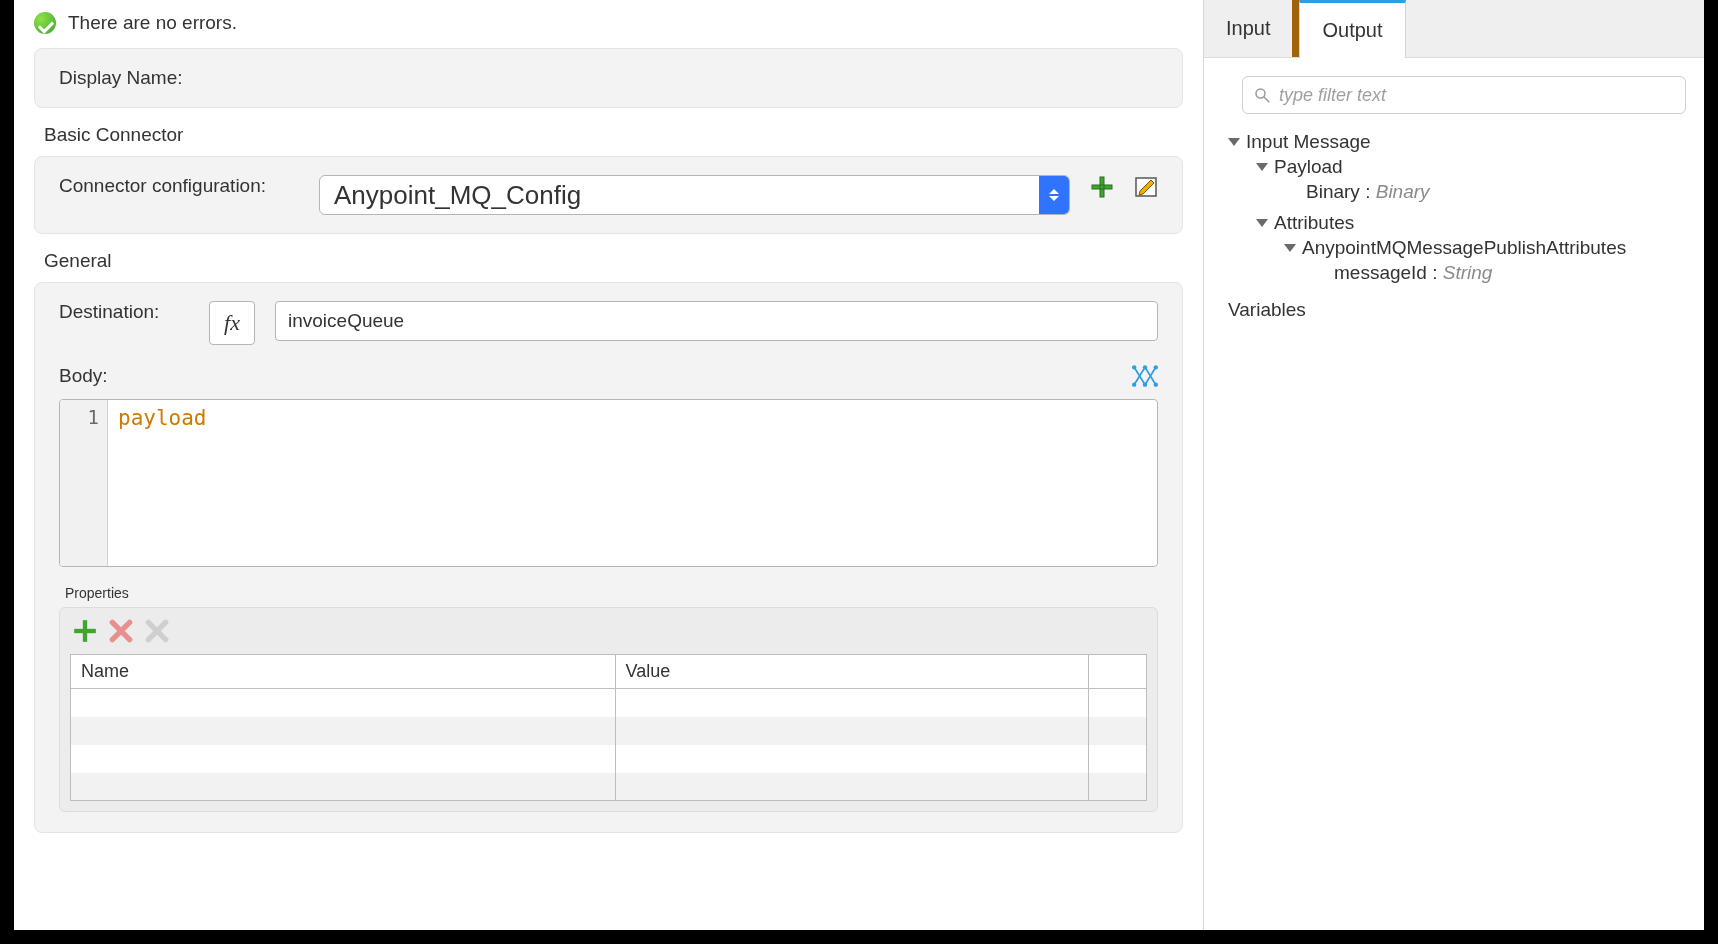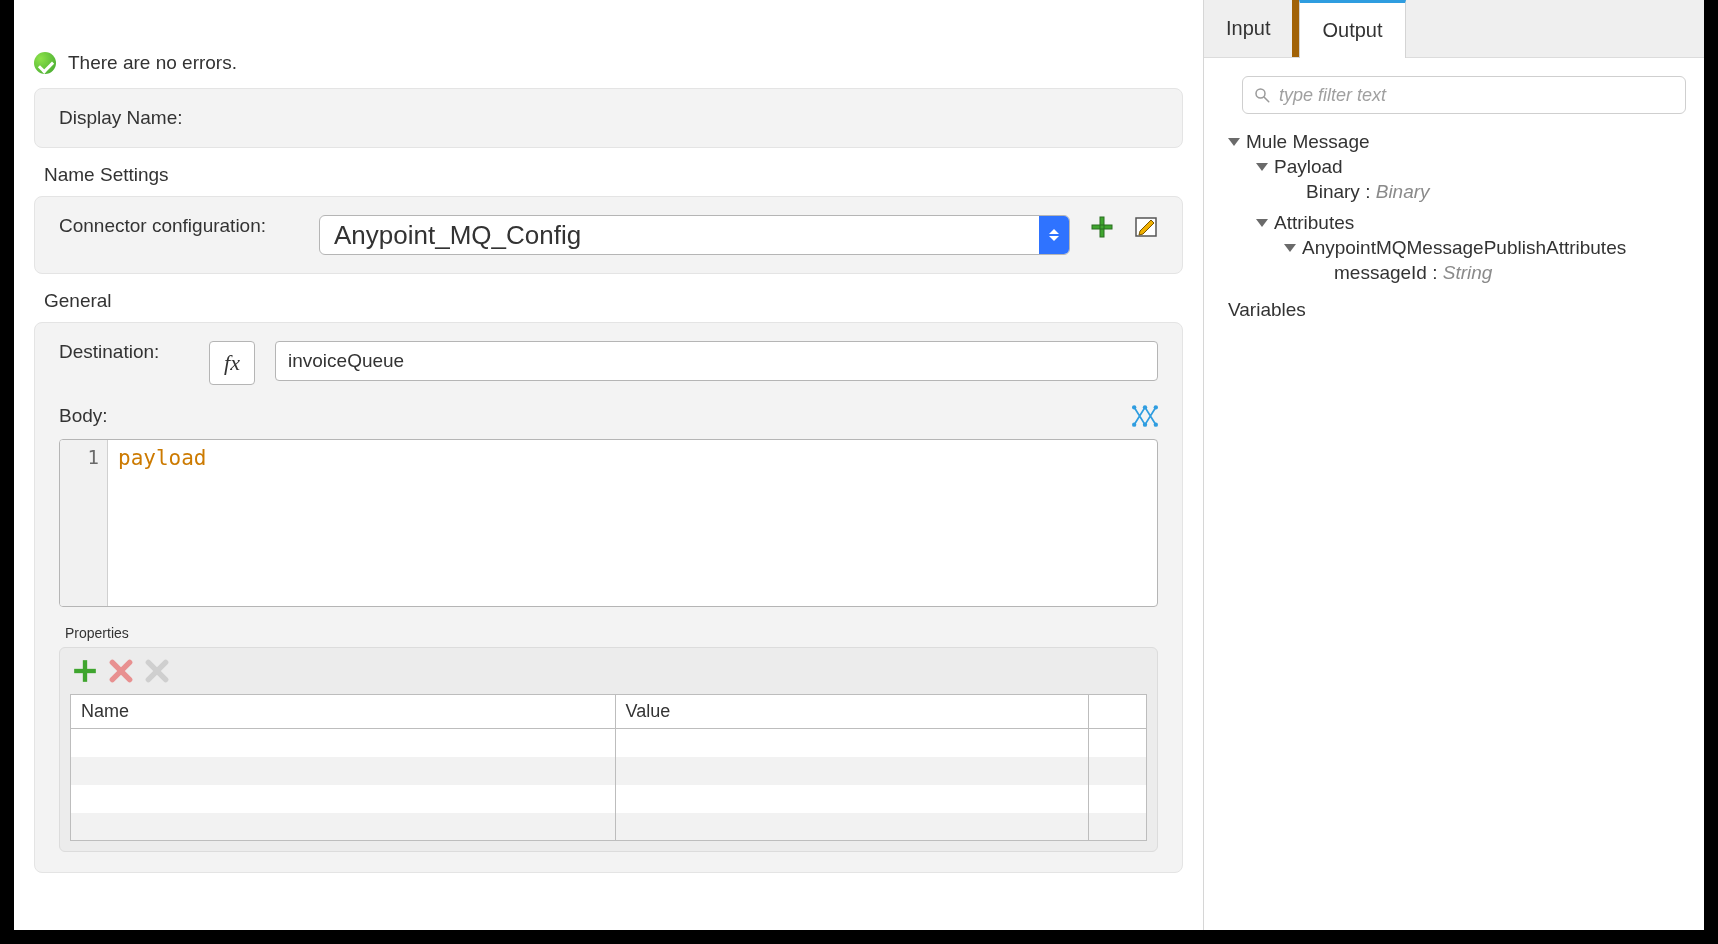--- a/index.html
+++ b/index.html
@@ -26,21 +26,20 @@
     overflow: hidden;
     border-right: 1px solid #d6d6d6;
     display: flex;
     flex-direction: column;
   }
   .status-row {
     display: flex;
     align-items: center;
     gap: 12px;
     padding: 8px 20px 14px 20px;
-    margin-top: 40px;
   }
   .status-icon {
     width: 22px; height: 22px; border-radius: 50%;
     background: radial-gradient(circle at 30% 30%, #8de24a, #3fa52e);
     position: relative;
     flex: none;
   }
   .status-icon::after {
     content: "";
     position: absolute;
@@ -293,21 +292,21 @@
       <div class="status-icon"></div>
       <div class="status-text">There are no errors.</div>
     </div>
 
     <div class="card">
       <div class="row">
         <div class="field-label">Display Name:</div>
       </div>
     </div>
 
-    <div class="section-label">Name Settings</div>
+    <div class="section-label">Basic Connector</div>
     <div class="card">
       <div class="row">
         <div class="field-label" style="min-width:240px">Connector configuration:</div>
         <div class="select-wrap">
           <div class="select-text">Anypoint_MQ_Config</div>
           <div class="select-handle">
               <span class="up"></span>
               <span class="down"></span>
             </div>
         </div>
@@ -424,21 +423,21 @@
       <div class="mag">
         <svg viewBox="0 0 24 24">
             <circle cx="10" cy="10" r="6" fill="none" stroke="#9a9a9a" stroke-width="2"></circle>
             <line x1="15" y1="15" x2="21" y2="21" stroke="#9a9a9a" stroke-width="2" stroke-linecap="round"></line>
           </svg>
       </div>
       <input type="text" placeholder="type filter text" style="">
     </div>
     <div class="tree">
       <ul>
-        <li><span class="arrow"></span><span>Mule Message</span>
+        <li><span class="arrow"></span><span>Input Message</span>
           <ul>
             <li><span class="arrow"></span><span>Payload</span>
               <ul>
                 <li class="leaf"><span>Binary : </span><span class="dim">Binary</span></li>
               </ul>
             </li>
             <li><span class="arrow"></span><span>Attributes</span>
               <ul>
                 <li><span class="arrow"></span><span>AnypointMQMessagePublishAttributes</span>
                   <ul>

